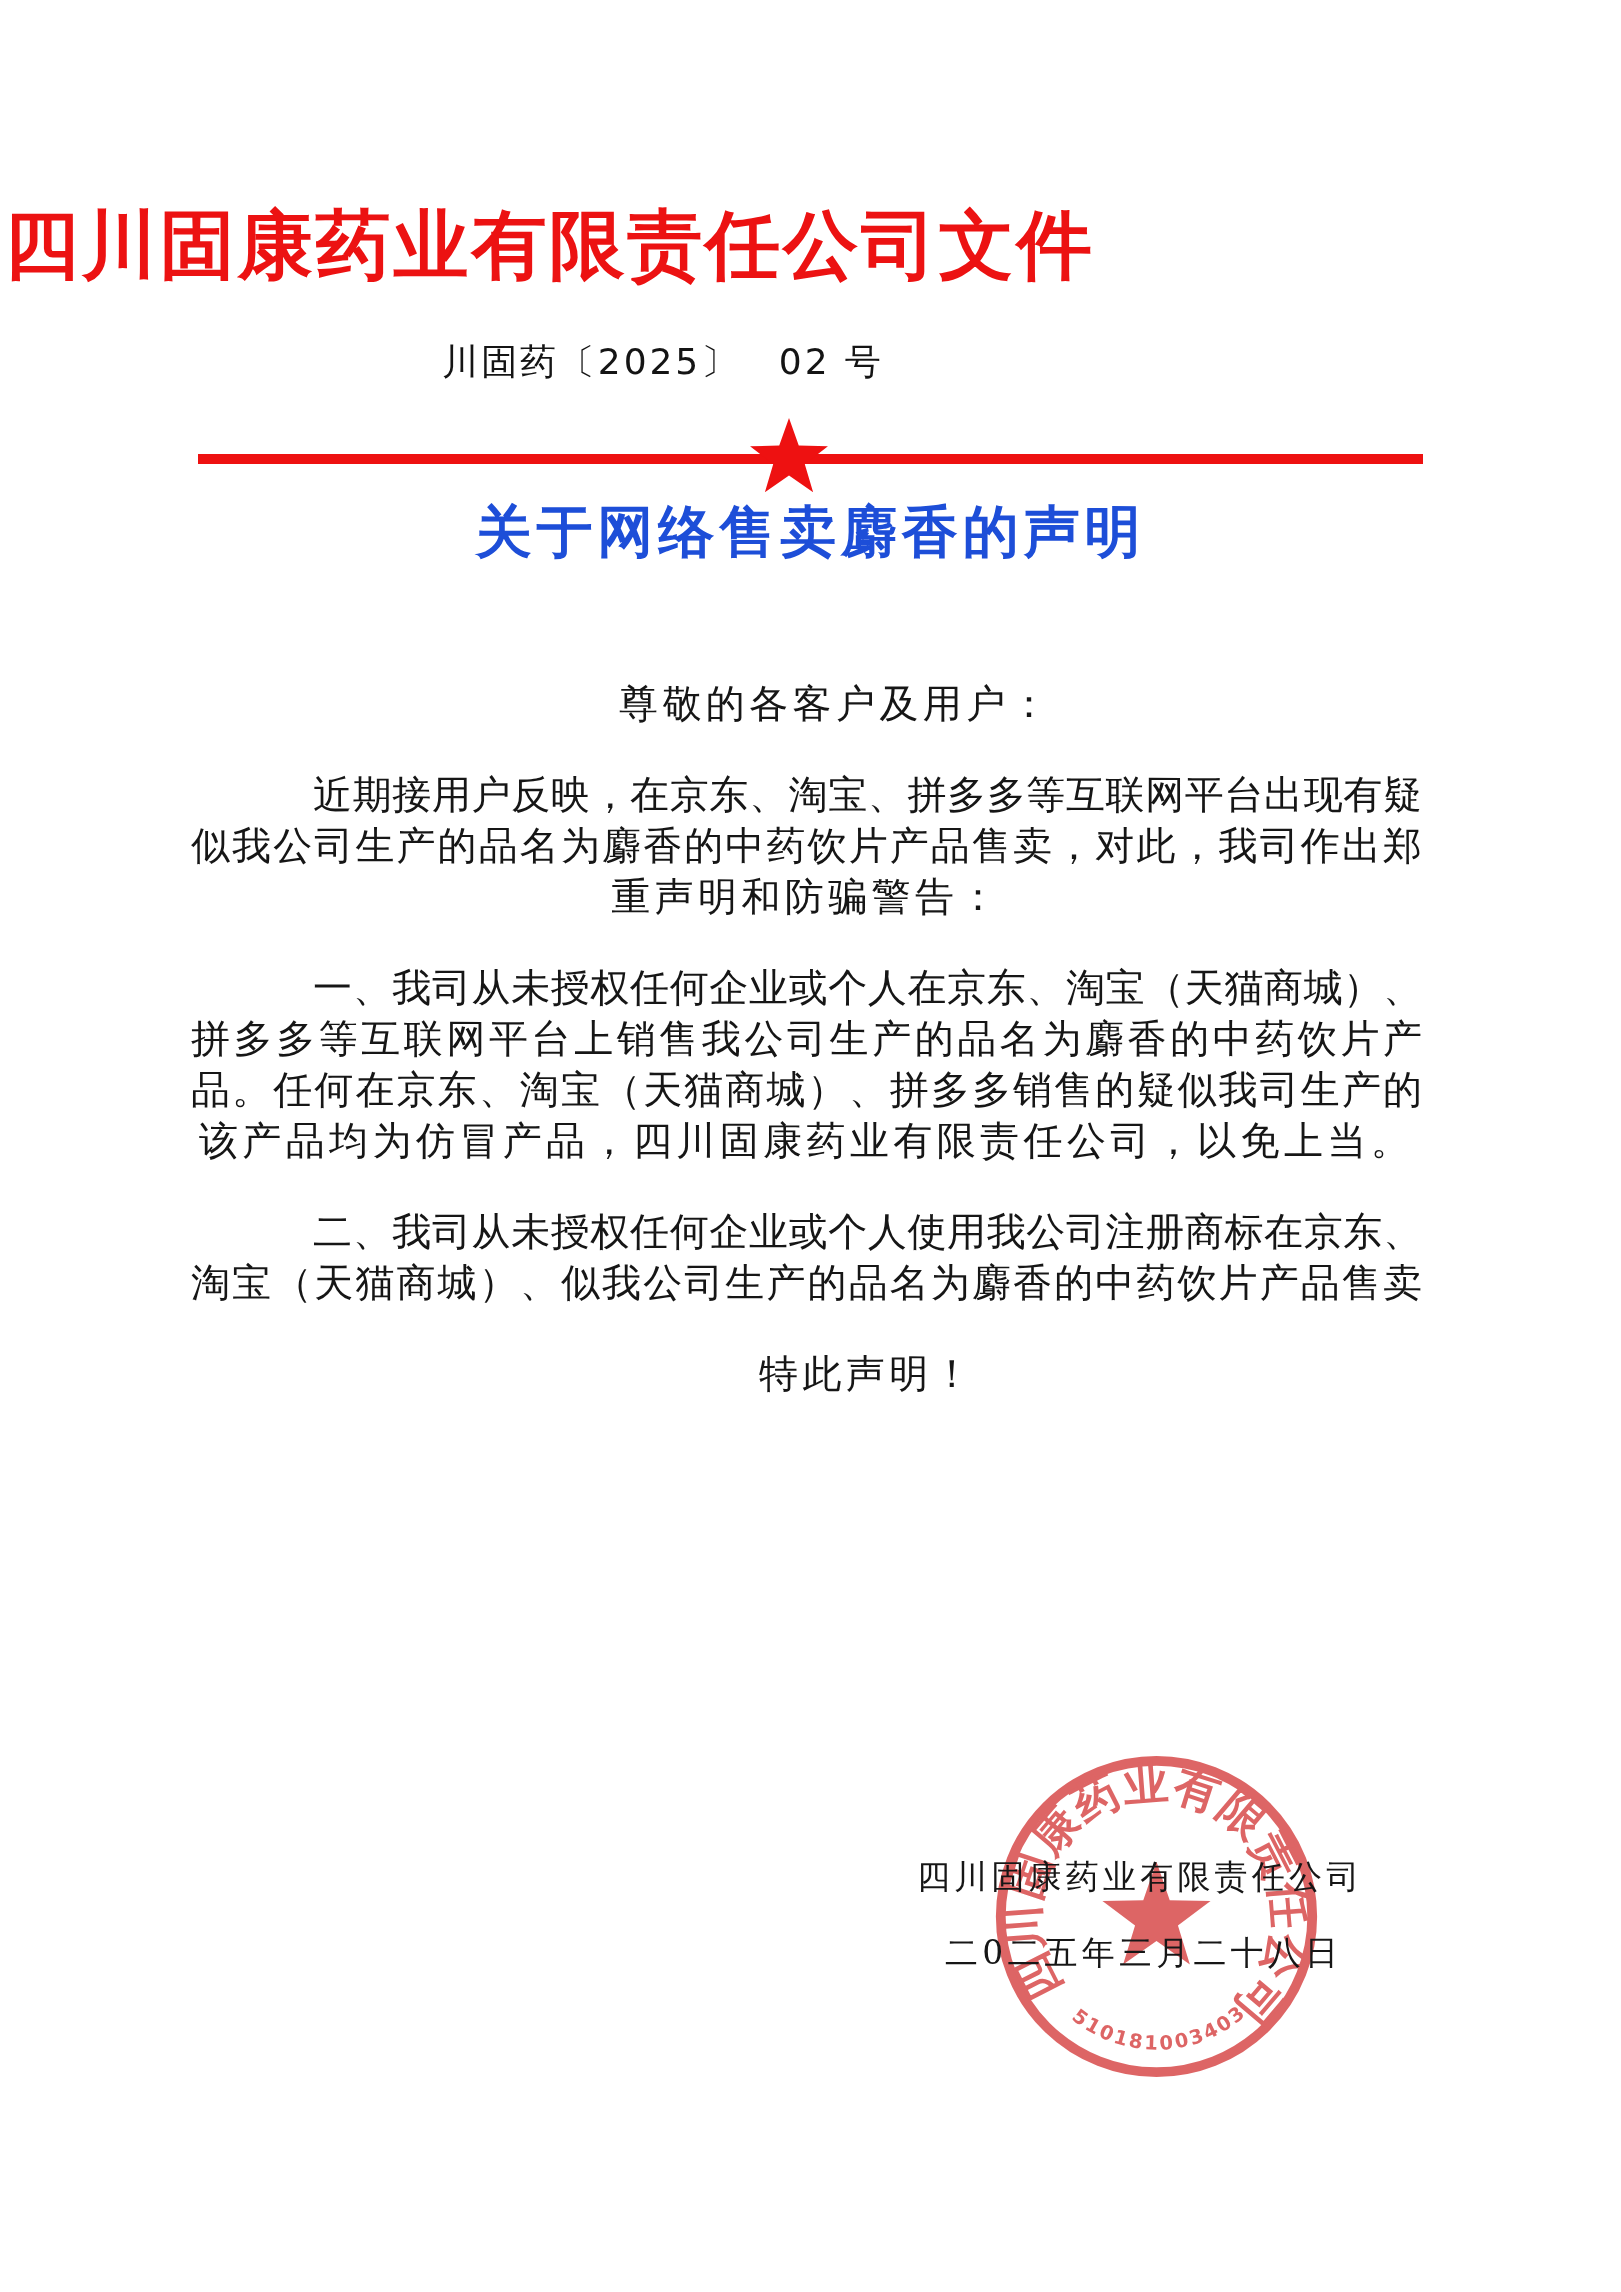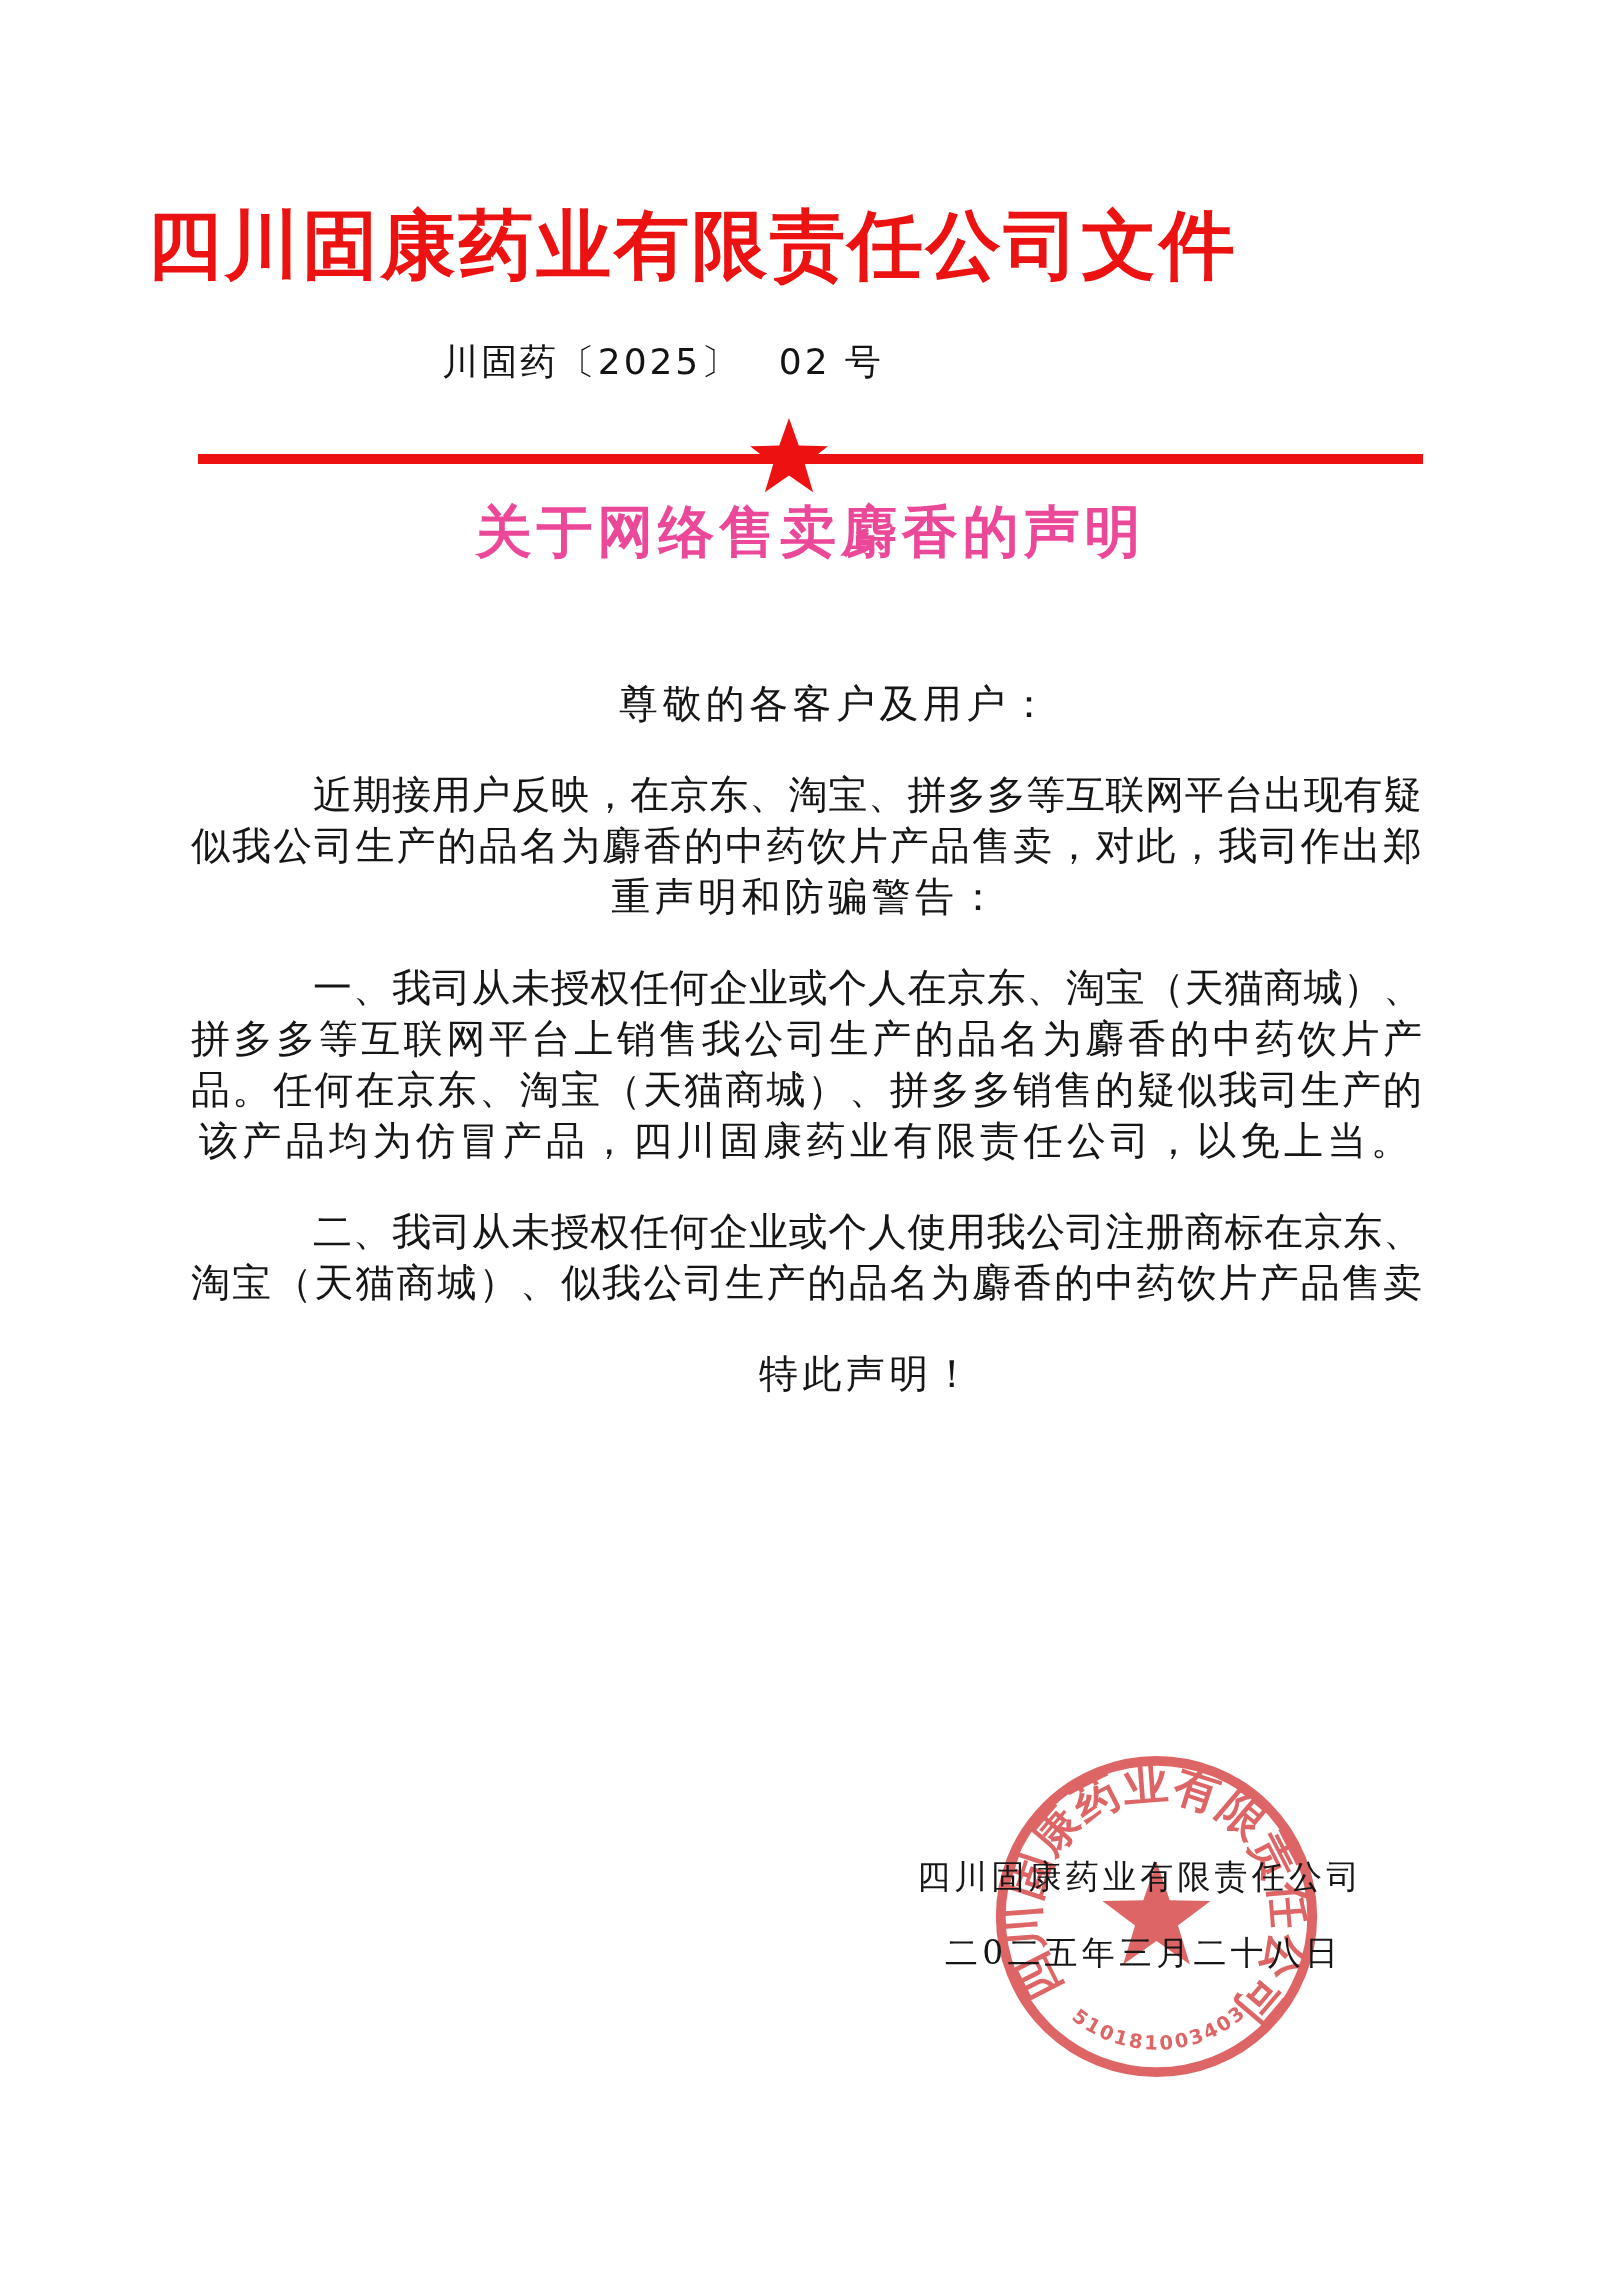--- a/index.html
+++ b/index.html
@@ -5,22 +5,22 @@
   html,body{margin:0;padding:0;background:#9a9a9a;}
   .page{
     position:relative;
     width:1621px;height:2293px;
     background:#ffffff;
     overflow:hidden;
     font-family:"DejaVu Serif","Liberation Serif",serif;
     color:#141414;
   }
   .org-title{
-    position:absolute;top:196px;left:16px;width:1352px;
-    text-align:center;
+    position:absolute;top:196px;left:4px;width:1352px;
+    text-align:left;
     font-size:75px;font-weight:bold;
     letter-spacing:2.9px;
     color:#ec1212;
     font-family:"DejaVu Serif","Liberation Serif",serif;
     white-space:nowrap;
   }
   .doc-number{
     position:absolute;top:338px;left:0;width:1326px;
     text-align:center;
     font-size:36px;
@@ -36,21 +36,21 @@
   }
   .divider-star{
     position:absolute;top:416px;left:748px;
     width:82px;height:82px;
   }
   .doc-title{
     position:absolute;top:495px;left:0;width:1621px;
     text-align:center;
     font-size:56px;font-weight:bold;
     letter-spacing:4.9px;
-    color:#ec4899;
+    color:#1d4ed8;
     font-family:"DejaVu Sans","Liberation Sans",sans-serif;
     white-space:nowrap;
   }
   .body-col{
     position:absolute;top:678px;left:191px;
     width:1231px;
     font-size:39px;line-height:51px;
     letter-spacing:0;
     color:#161616;
   }

